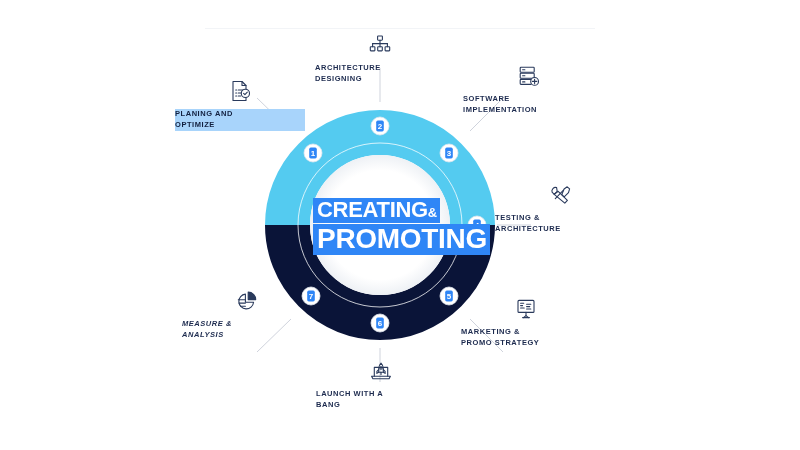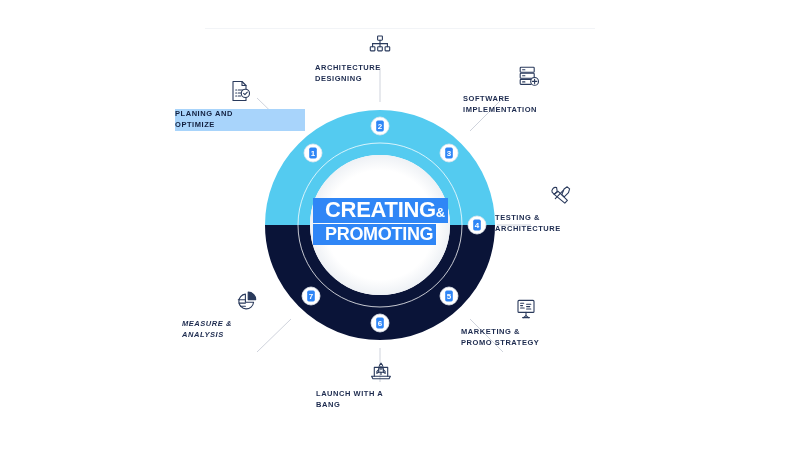--- a/index.html
+++ b/index.html
@@ -34,24 +34,24 @@
     line-height:1.0;
     pointer-events:none;
   }
   .center-line{
     display:inline-block;
     background:#2f86f6;
     color:#ffffff;
     font-weight:700;
     font-size:22px;
     letter-spacing:-0.3px;
-    padding:1px 3px 2px 12px;
+    padding:1px 3px 2px 4px;
     white-space:nowrap;
   }
-  .center-line.l2{margin-top:1px;font-size:18px;}
+  .center-line.l2{margin-top:1px;font-size:28px;}
   .amp{
     font-size:13px;
     font-weight:700;
     vertical-align:baseline;
   }
 
   
   .node{
     position:absolute;
     width:130px;

